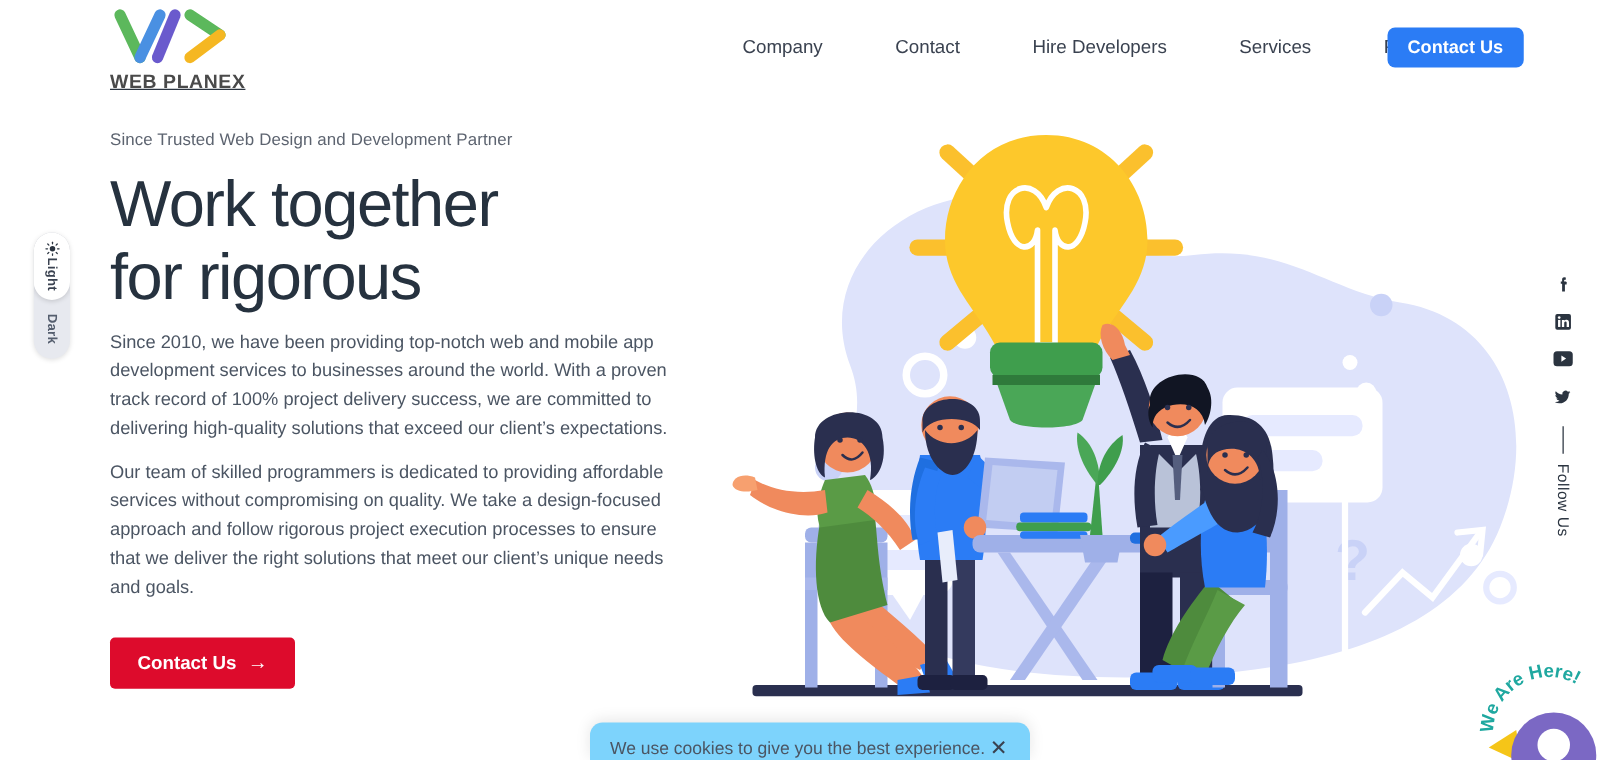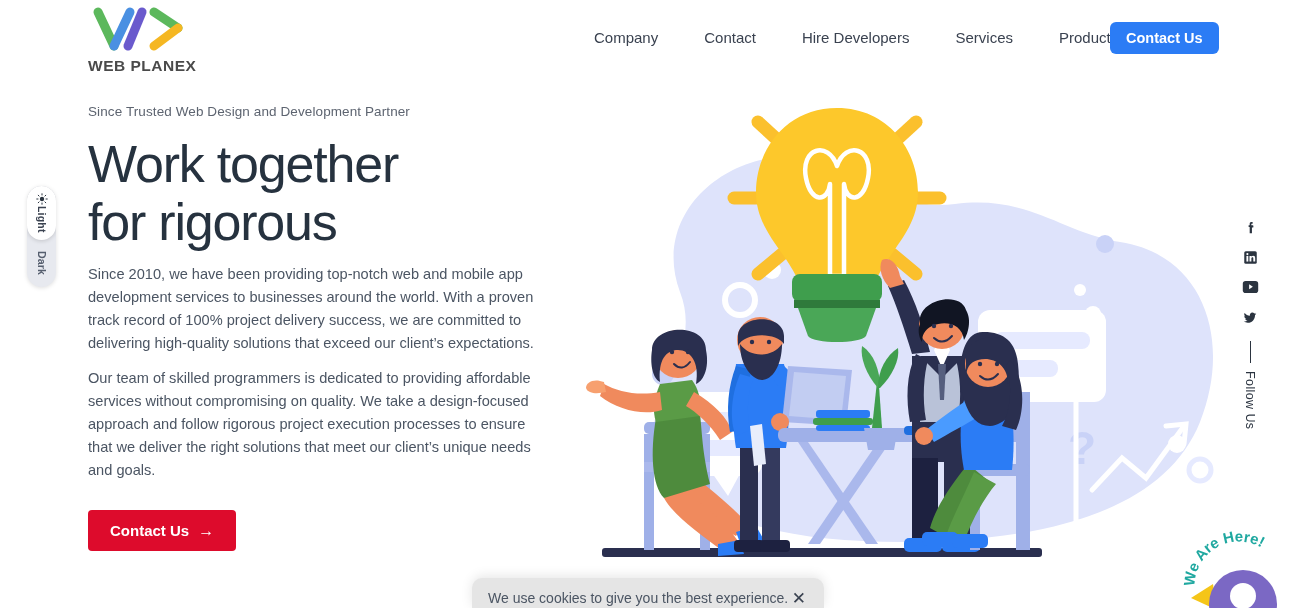--- a/index.html
+++ b/index.html
@@ -12,30 +12,30 @@
   }
 
   
   .header {
     position:absolute; top:0; left:0; width:1297px; height:78px;
     display:flex; align-items:flex-start;
     background:#fff; z-index:40;
   }
   .logo-wrap {
     position:absolute; left:88px; top:6px;
-    display:flex; flex-direction:column; align-items:center;
+    display:flex; flex-direction:column; align-items:flex-start;text-decoration:underline;
   }
   .logo-mark { width:104px; height:48px; display:block; }
   .logo-text {
     font-size:15.5px; font-weight:700; letter-spacing:.5px;
     color:#4a4a4a; margin-top:3px; white-space:nowrap;
   }
   .nav {
     position:absolute; left:580px; top:28px;
-    display:flex; align-items:center; gap:0;
+    display:flex; align-items:center; gap:12px;
   }
   .nav-item {
     font-size:15px; color:#3a4250; padding:0 23px;
     white-space:nowrap; cursor:pointer; line-height:20px;
   }
   .nav-item:first-child { padding-left:14px; }
   .header-cta {
     position:absolute; left:1110px; top:22px;
     background:#2b7cf5; color:#fff; border:none; border-radius:6px;
     font-size:14.5px; font-weight:700; padding:0 16px; height:32px;
@@ -107,21 +107,21 @@
   }
 
   
   .chat-widget {
     position:absolute; right:6px; bottom:-18px; width:108px; height:108px; z-index:55;
   }
 
   
   .cookie {
     position:absolute; left:472px; bottom:0; width:352px; height:30px;
-    background:#e5e5e5; border-radius:10px 10px 0 0;
+    background:#7dd3fc; border-radius:10px 10px 0 0;
     box-shadow:0 -2px 12px rgba(0,0,0,.10);
     display:flex; align-items:flex-end; justify-content:space-between;
     padding:0 18px 2px 16px; z-index:50; overflow:hidden;
   }
   .cookie-text { font-size:14px; color:#4b5563; line-height:16px; white-space:nowrap; }
   .cookie-close { font-size:17px; color:#3a4250; cursor:pointer; line-height:15px; }
 </style>
 </head>
 <body>
 

